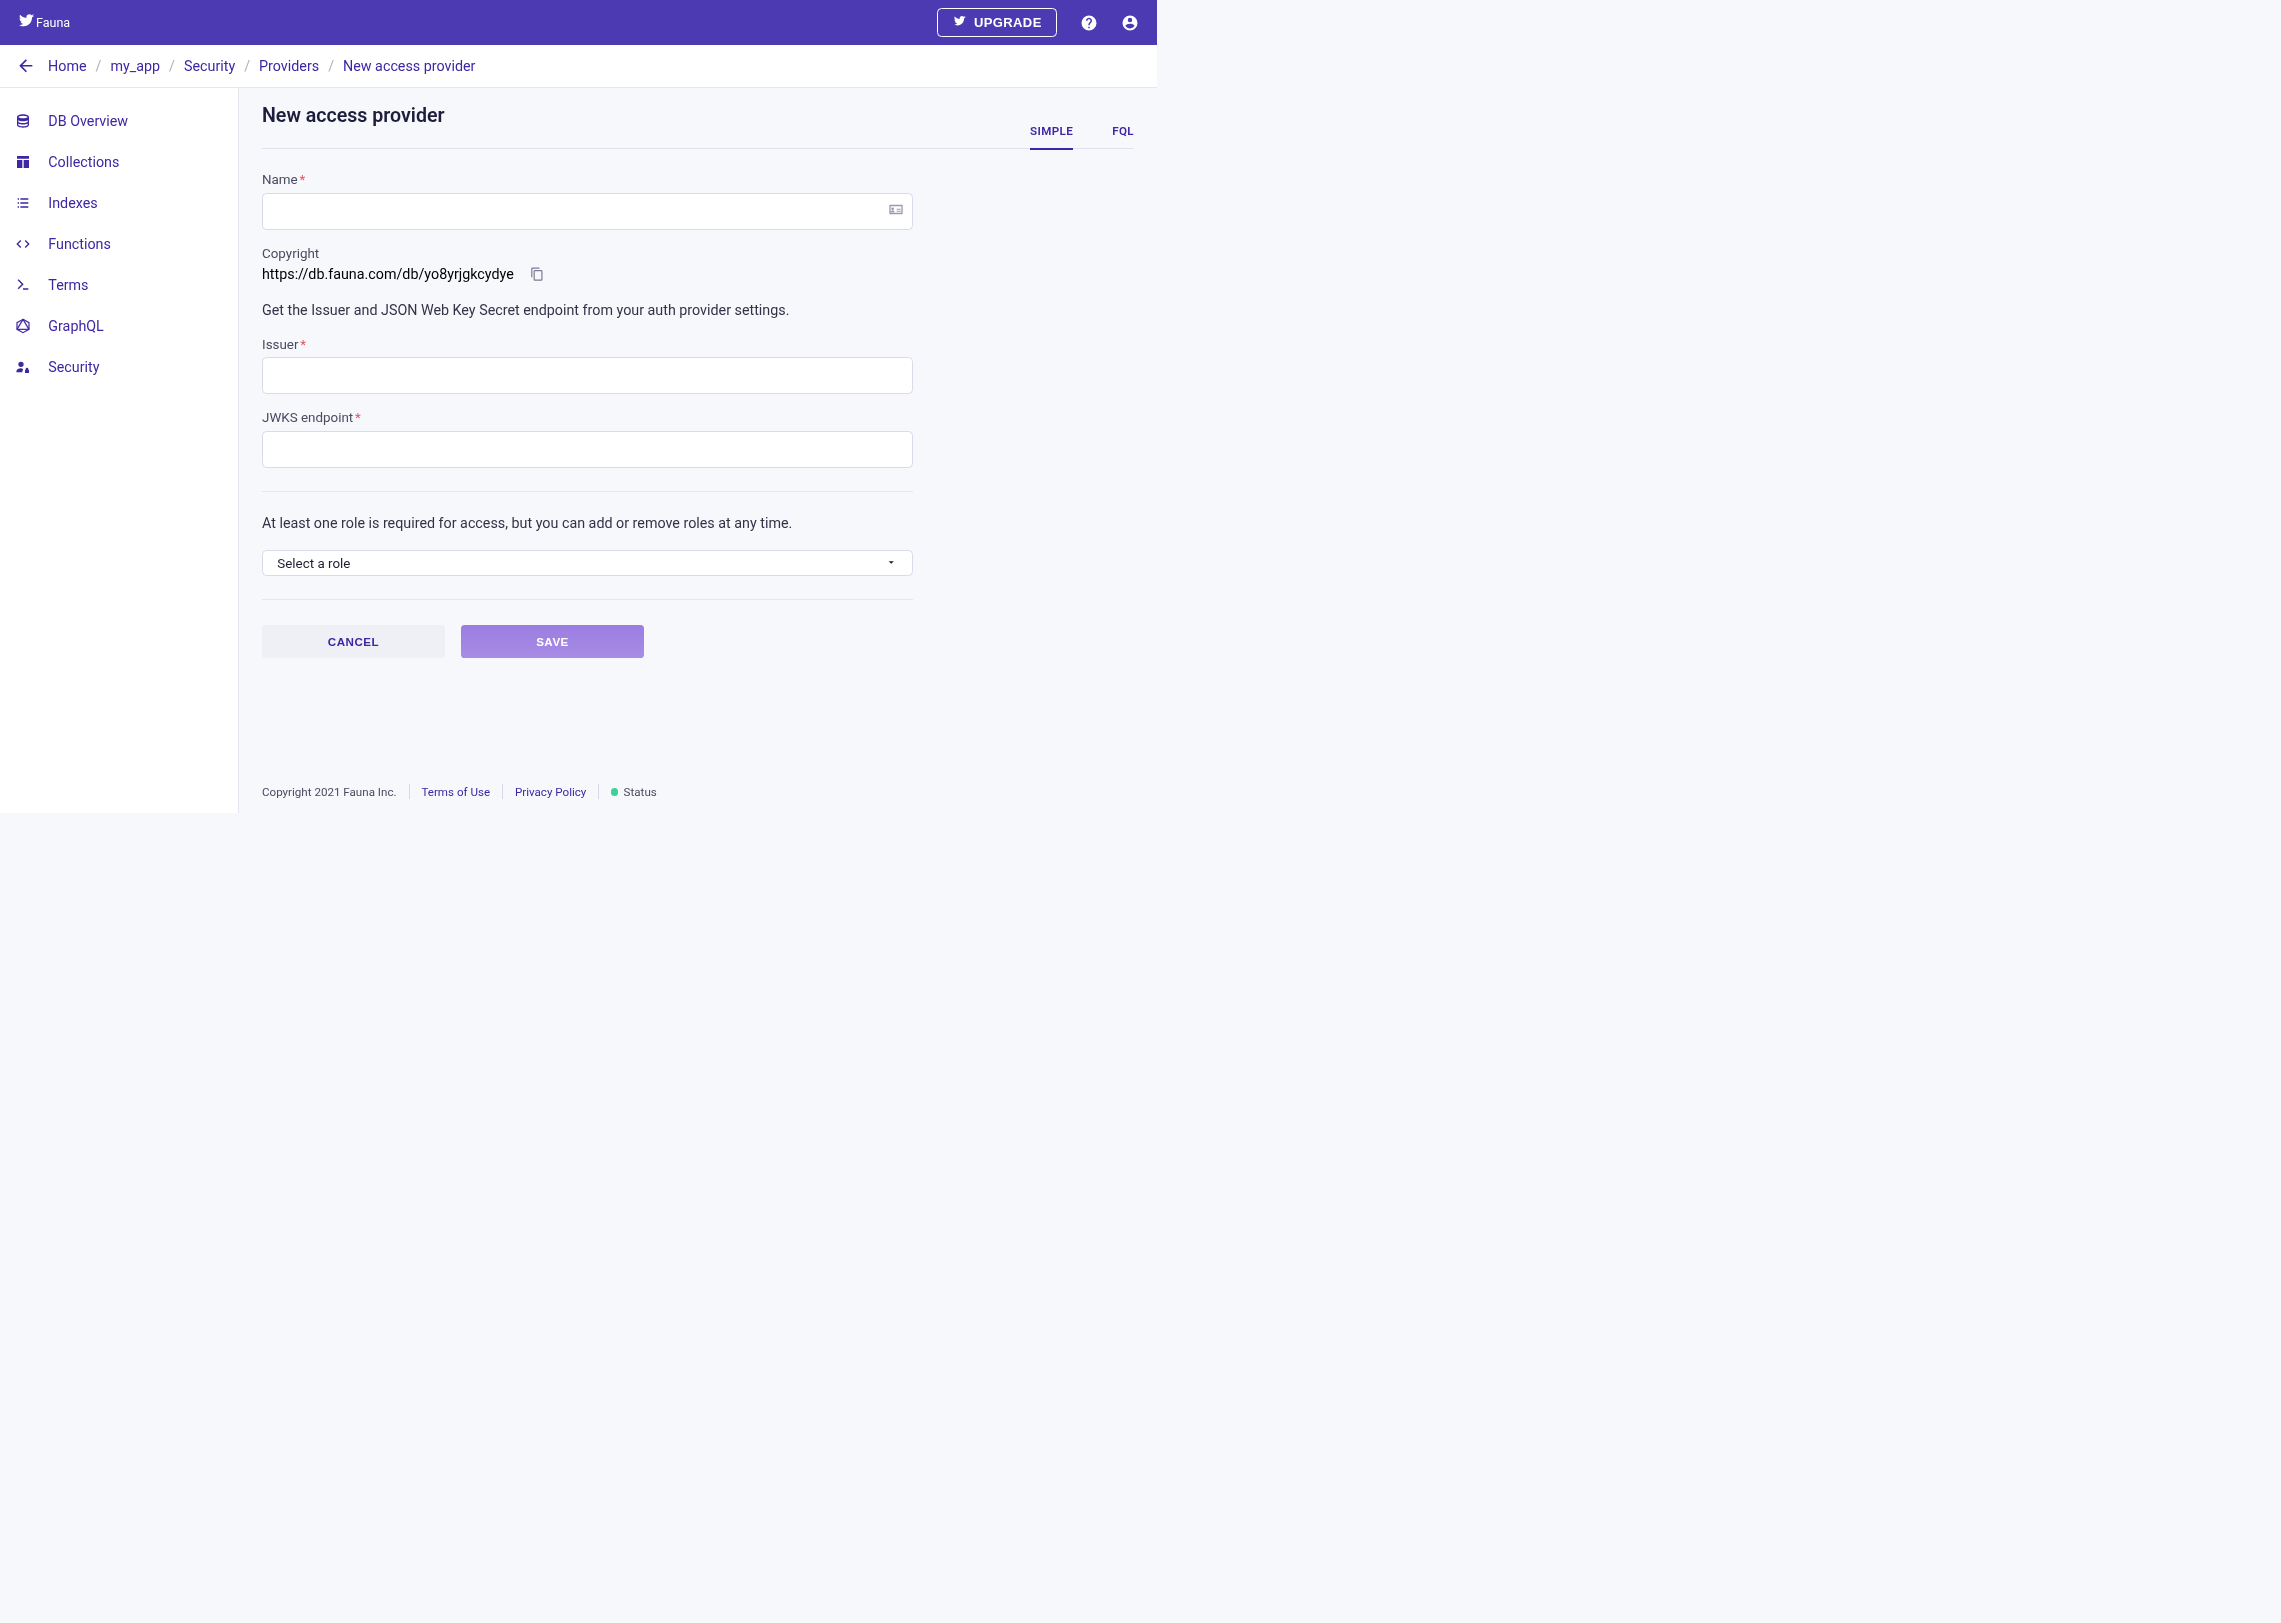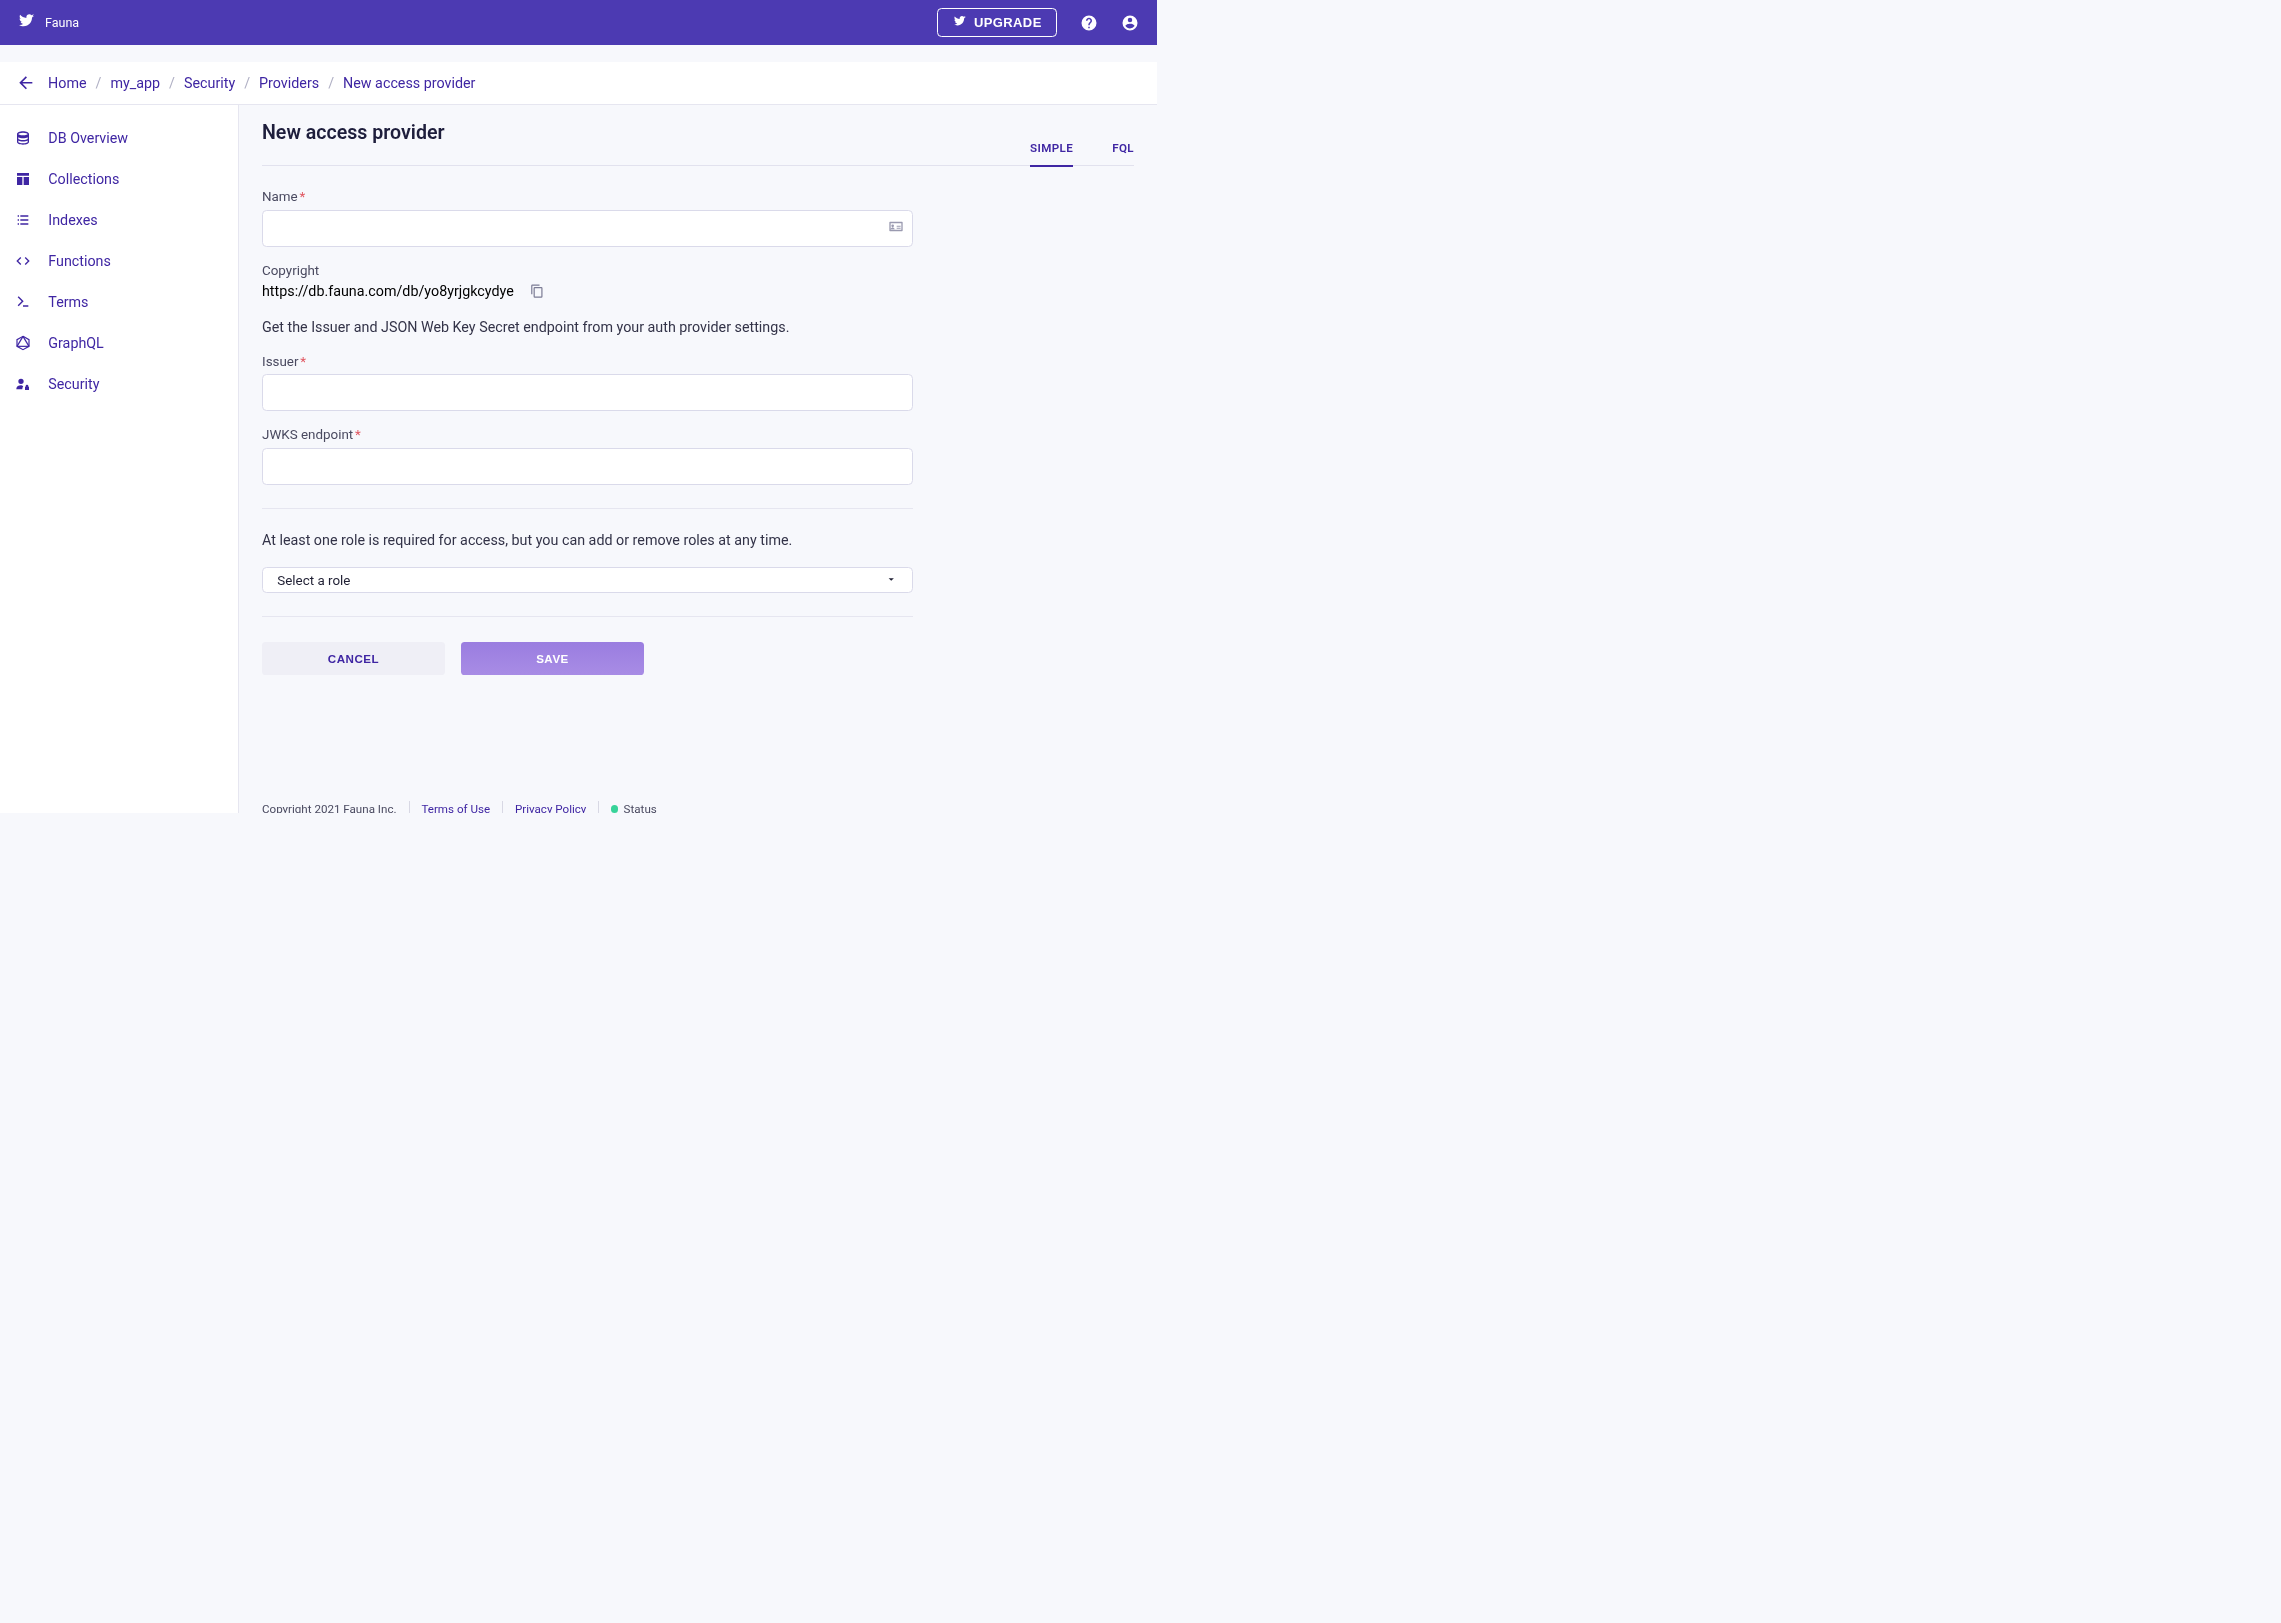--- a/index.html
+++ b/index.html
@@ -16,21 +16,20 @@
       background: #4c3ab2;
       height: 45px;
       display: flex;
       align-items: center;
       padding: 0 18px;
       color: white;
     }
     .topbar-logo {
       display: flex;
       align-items: center;
-      gap: 9px;
       font-size: 12.5px;
     }
     .topbar-spacer { flex: 1; }
     .upgrade-btn {
       display: flex;
       align-items: center;
       gap: 7px;
       border: 1.8px solid white;
       border-radius: 4.5px;
       padding: 6.2px 14.3px;
@@ -50,21 +49,20 @@
     }
     
     .breadcrumb-row {
       background: white;
       border-bottom: 0.9px solid #e6e6f0;
       height: 43px;
       display: flex;
       align-items: center;
       padding: 0 16px;
       gap: 12.5px;
-      margin-top: 17px;
     }
     .breadcrumb-row .back-icon {
       color: #3f26a3;
       cursor: pointer;
       display:flex;
     }
     .breadcrumb {
       display: flex;
       align-items: center;
       gap: 9px;

